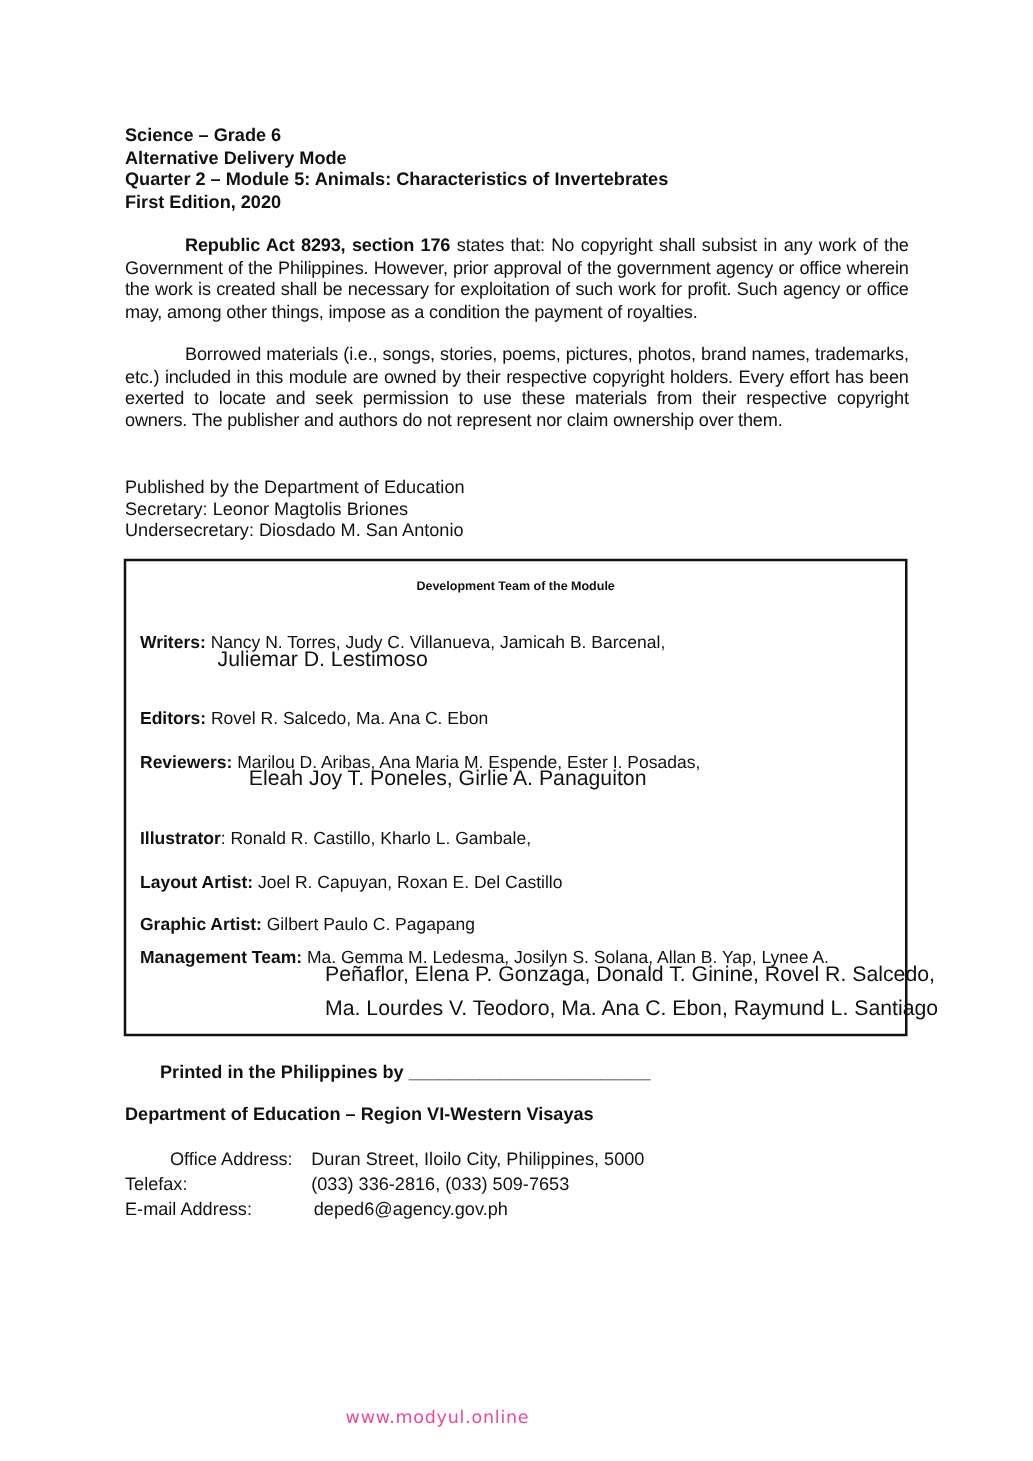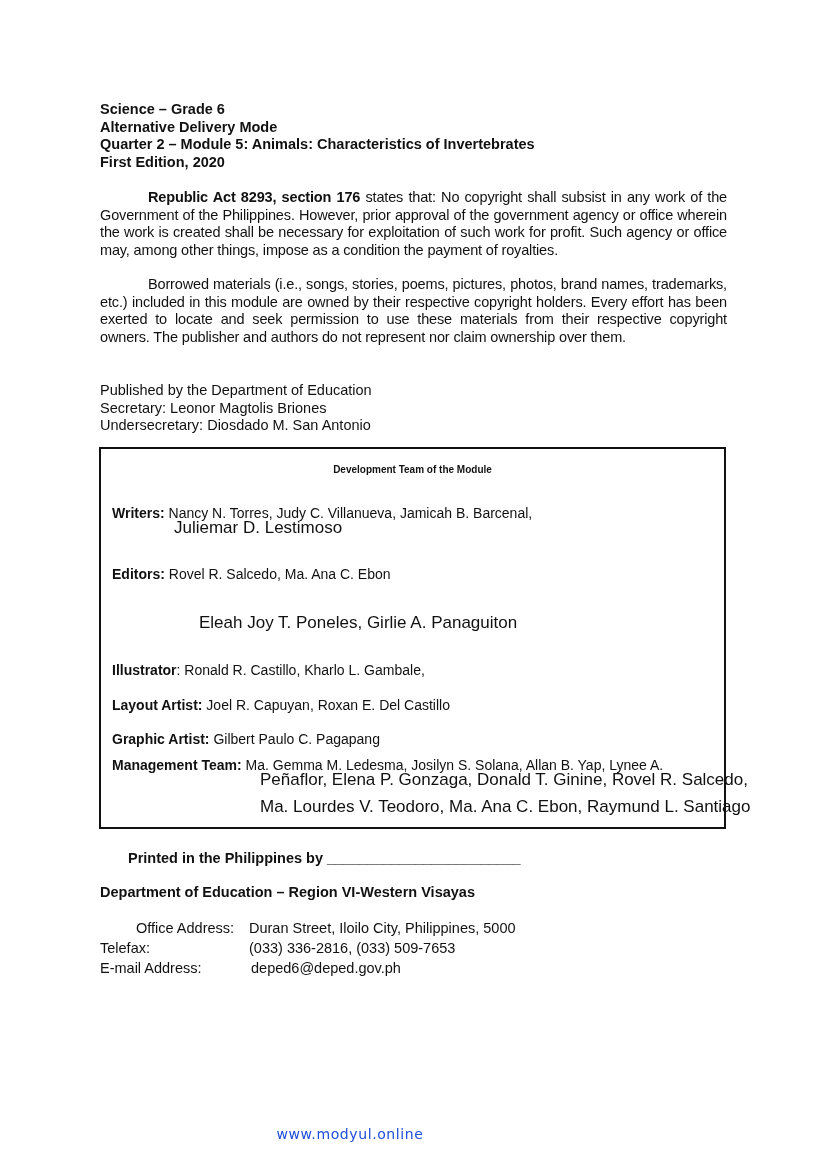--- a/index.html
+++ b/index.html
@@ -17,21 +17,21 @@
     .box {
       position: absolute; left: 99px; top: 447px; width: 623px; height: 378px;
       border: 2px solid #111111;
     }
     .box-title { position: absolute; left: 0; width: 100%; top: 15px; text-align: center; font-weight: bold; font-size: 10px; }
     .role { position: absolute; left: 11px; font-size: 14px; white-space: nowrap; margin-top: 14px; }
     .role .lbl { font-weight: bold; }
     .cont { position: absolute; font-size: 17px; white-space: nowrap; }
     .contact-lbl { position: absolute; left: 100px; font-size: 14.5px; }
     .contact-val { position: absolute; left: 249px; font-size: 14.5px; }
-    .watermark { position: absolute; left: 0; width: 700px; top: 1126px; text-align: center; font-size: 14px; color: #1d4ed8; letter-spacing: 0.6px; font-family: "DejaVu Sans", sans-serif; }
+    .watermark { position: absolute; left: 0; width: 700px; top: 1126px; text-align: center; font-size: 14px; color: #ec4899; letter-spacing: 0.6px; font-family: "DejaVu Sans", sans-serif; }
   </style>
 </head>
 <body>
 
 <div class="line bold" style="top:101px;">Science – Grade 6</div>
 <div class="line bold" style="top:119px;">Alternative Delivery Mode</div>
 <div class="line bold" style="top:136px;">Quarter 2 – Module 5: Animals: Characteristics of Invertebrates</div>
 <div class="line bold" style="top:154px;">First Edition, 2020</div>
 
 <div class="para" style="top:189px;"><b>Republic Act 8293, section 176</b><span> states that: No copyright shall subsist in any work of the Government of the Philippines. However, prior approval of the government agency or office wherein the work is created shall be necessary for exploitation of such work for profit. Such agency or office may, among other things, impose as a condition the payment of royalties.</span></div>
@@ -43,20 +43,21 @@
 <div class="line" style="top:417px;">Undersecretary: Diosdado M. San Antonio</div>
 
 <div class="box">
   <div class="box-title">Development Team of the Module</div>
 
   <div class="role" style="top:42px;"><span class="lbl">Writers:</span><span> Nancy N. Torres, Judy C. Villanueva, Jamicah B. Barcenal,</span></div>
   <div class="cont" style="top:69px; left:73px;">Juliemar D. Lestimoso</div>
 
   <div class="role" style="top:103px;"><span class="lbl">Editors:</span><span> Rovel R. Salcedo, Ma. Ana C. Ebon</span></div>
 
+  <div class="role" style="top:138px;"><span class="lbl">Reviewers:</span><span> Marilou D. Aribas, Ana Maria M. Espende, Ester I. Posadas,</span></div>
   <div class="cont" style="top:164px; left:98px;">Eleah Joy T. Poneles, Girlie A. Panaguiton</div>
 
   <div class="role" style="top:199px;"><span class="lbl">Illustrator</span><span>:</span><span> Ronald R. Castillo, Kharlo L. Gambale,</span></div>
 
   <div class="role" style="top:234px;"><span class="lbl">Layout Artist:</span><span> Joel R. Capuyan, Roxan E. Del Castillo</span></div>
 
   <div class="role" style="top:268px;"><span class="lbl">Graphic Artist:</span><span> Gilbert Paulo C. Pagapang</span></div>
 
   <div class="role" style="top:294px;"><span class="lbl">Management Team:</span><span> Ma. Gemma M. Ledesma, Josilyn S. Solana, Allan B. Yap, Lynee A.</span></div>
   <div class="cont" style="top:321px; left:159px;">Peñaflor, Elena P. Gonzaga, Donald T. Ginine, Rovel R. Salcedo,</div>
@@ -65,15 +66,15 @@
 
 <div class="line bold" style="top:850px;margin-left:28px;">Printed in the Philippines by ________________________</div>
 
 <div class="line bold" style="top:884px;">Department of Education – Region VI-Western Visayas</div>
 
 <div class="contact-lbl" style="top:920px;margin-left:36px;">Office Address:</div>
 <div class="contact-val" style="top:920px;">Duran Street, Iloilo City, Philippines, 5000</div>
 <div class="contact-lbl" style="top:940px;">Telefax:</div>
 <div class="contact-val" style="top:940px;text-align:center;">(033) 336-2816, (033) 509-7653</div>
 <div class="contact-lbl" style="top:960px;">E-mail Address:</div>
-<div class="contact-val" style="top:960px; left:251px;">deped6@deped.gov.ph</div>
+<div class="contact-val" style="top:960px; left:251px;">deped6@agency.gov.ph</div>
 
 <div class="watermark">www.modyul.online</div>
 
 </body></html>

